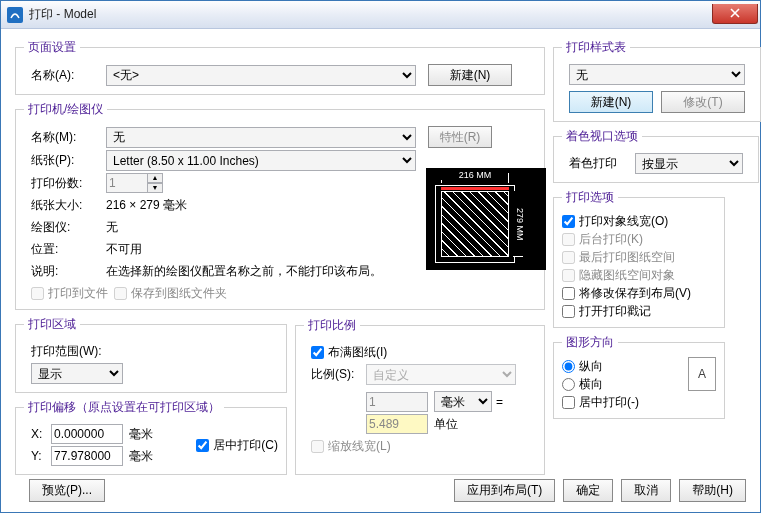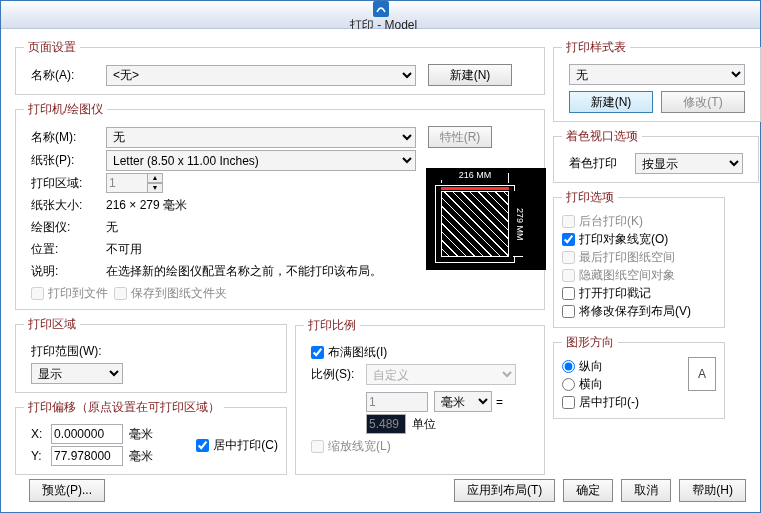--- a/index.html
+++ b/index.html
@@ -1,25 +1,25 @@
 <!DOCTYPE html>
 <html><head>
 <meta charset="utf-8">
 <style>
 * { box-sizing: border-box; font-family: "Microsoft YaHei", "SimSun", Tahoma, sans-serif; font-size: 12px; }
 body { margin: 0; background: #5a5a5a; padding: 0; }
 .window { width: 761px; height: 513px; background: #fff; border: 1px solid #3a77b6; box-shadow: 0 0 8px rgba(0,0,0,0.4); margin: 0; position: relative; }
-.titlebar { height: 28px; background: linear-gradient(#fdfdfe, #e8edf6 50%, #d7e0ef); border-bottom: 1px solid #b8c6de; display: flex; align-items: center; padding: 0 0 0 6px; flex-direction: column; }
+.titlebar { height: 28px; background: linear-gradient(#fdfdfe, #e8edf6 50%, #d7e0ef); border-bottom: 1px solid #b8c6de; display: flex; align-items: center; padding: 0 0 0 6px; }
 .titlebar .app-icon { width: 16px; height: 16px; margin-right: 6px; display:inline-flex; align-items:center; justify-content:center; }
 .titlebar .title { flex: 1; color: #222; }
 .titlebar .btns { display: flex; height: 20px; }
 .titlebar .close { width: 46px; height: 20px; background: linear-gradient(#e67b71,#c9362b); border:1px solid #8a2b23; border-top:none; border-radius:0 0 3px 3px; margin-right:2px; display:flex;align-items:center;justify-content:center;color:#fff;font-weight:bold;cursor:default; position:relative; top:-1px;}
 .body { position: absolute; top: 28px; left: 0; right: 0; bottom: 0; padding: 10px 14px 12px 14px; background: #fff; }
 fieldset { border: 1px solid #d0d0d0; margin: 0 0 6px 0; padding: 6px 8px 6px 8px; }
-legend { padding: 0 4px; color: #7f1d1d; }
+legend { padding: 0 4px; color: #4c1d95; }
 .row { display: flex; align-items: center; margin: 2px 7px; min-height: 20px; }
 .lblcol { width: 75px; }
 .lblcol2 { width: 55px; }
 select, input[type=text] { border: 1px solid #abadb3; background: #fff; height: 20px; padding: 0 2px; font-size: 12px; }
 select { background: #f4f4f4; height:21px; }
 button.btn { border:1px solid #888; background:linear-gradient(#fbfbfb,#e6e6e6); height:22px; padding:0 10px; cursor:default; }
 button.btn:disabled, .disabled { color:#8a8a8a; }
 .left { position:absolute; left:14px; top:10px; width: 530px; }
 .right { position:absolute; left:552px; top:10px; width:172px; }
 .preview { position:absolute; left:410px; top:0px; width:120px; height:102px; background:#000; border:1px solid #000; }
@@ -90,21 +90,21 @@
           <span class="lblcol">名称(M):</span>
           <select style="width:310px"><option>无</option></select>
           <span style="width:12px"></span>
           <button class="btn disabled" style="width:64px" disabled=""><span>特性(R)</span></button>
         </div>
         <div class="row">
           <span class="lblcol">纸张(P):</span>
           <select style="width:310px"><option>Letter (8.50 x 11.00 Inches)</option></select>
         </div>
         <div class="row">
-          <span class="lblcol">打印区域:</span>
+          <span class="lblcol">打印份数:</span>
           <input type="text" readonly="" style="width: 42px; background: rgb(244, 244, 244); color: rgb(136, 136, 136);" value="1">
           <span class="spin">
               <div>▲</div>
               <div>▼</div>
             </span>
         </div>
         <div class="row">
           <span class="lblcol">纸张大小:</span>
           <span>216 × 279  毫米</span>
         </div>
@@ -200,21 +200,21 @@
             </div>
             <div class="row" style="margin-top:6px">
               <span class="lblcol2"></span>
               <input type="text" style="width: 62px; background: rgb(244, 244, 244); color: rgb(136, 136, 136);" readonly="" value="1">
               <span style="width:6px"></span>
               <select style="width:58px"><option>毫米</option></select>
               <span style="margin:0 4px">=</span>
             </div>
             <div class="row">
               <span class="lblcol2"></span>
-              <input type="text" style="width: 40px; background: #0f172a; color: rgb(136, 136, 136);" readonly="" value="5.489">
+              <input type="text" style="width: 62px; background: #fef9c3; color: rgb(136, 136, 136);" readonly="" value="5.489">
               <span style="width:6px"></span>
               <span style="width:58px">单位</span>
             </div>
             <div class="row">
                 <label class="chk disabled">
                   <input type="checkbox" disabled="" style="">
                   <span>缩放线宽(L)</span>
                 </label>
               </div>
           </fieldset>
@@ -238,43 +238,43 @@
       <fieldset>
         <legend>着色视口选项</legend>
         <div class="row">
           <span style="width:66px">着色打印</span>
           <select style="width:108px"><option>按显示</option></select>
         </div>
       </fieldset>
 
       <fieldset>
         <legend>打印选项</legend>
+        <label class="chk">
+            <input type="checkbox" checked="" style="">
+            <span>打印对象线宽(O)</span>
+          </label>
         <label class="chk disabled">
             <input type="checkbox" disabled="" style="">
             <span>后台打印(K)</span>
           </label>
-        <label class="chk">
-            <input type="checkbox" checked="" style="">
-            <span>打印对象线宽(O)</span>
-          </label>
         <label class="chk disabled">
             <input type="checkbox" disabled="" style="">
             <span>最后打印图纸空间</span>
           </label>
         <label class="chk disabled">
             <input type="checkbox" disabled="" style="">
             <span>隐藏图纸空间对象</span>
           </label>
         <label class="chk">
             <input type="checkbox" style="">
-            <span>打开打印戳记</span>
+            <span>将修改保存到布局(V)</span>
           </label>
         <label class="chk">
             <input type="checkbox" style="">
-            <span>将修改保存到布局(V)</span>
+            <span>打开打印戳记</span>
           </label>
       </fieldset>
 
       <fieldset>
         <legend>图形方向</legend>
         <div style="display:flex;">
           <div style="flex:1;">
             <label class="chk">
                 <input type="radio" name="or" checked="" style="">
                 <span>纵向</span>

